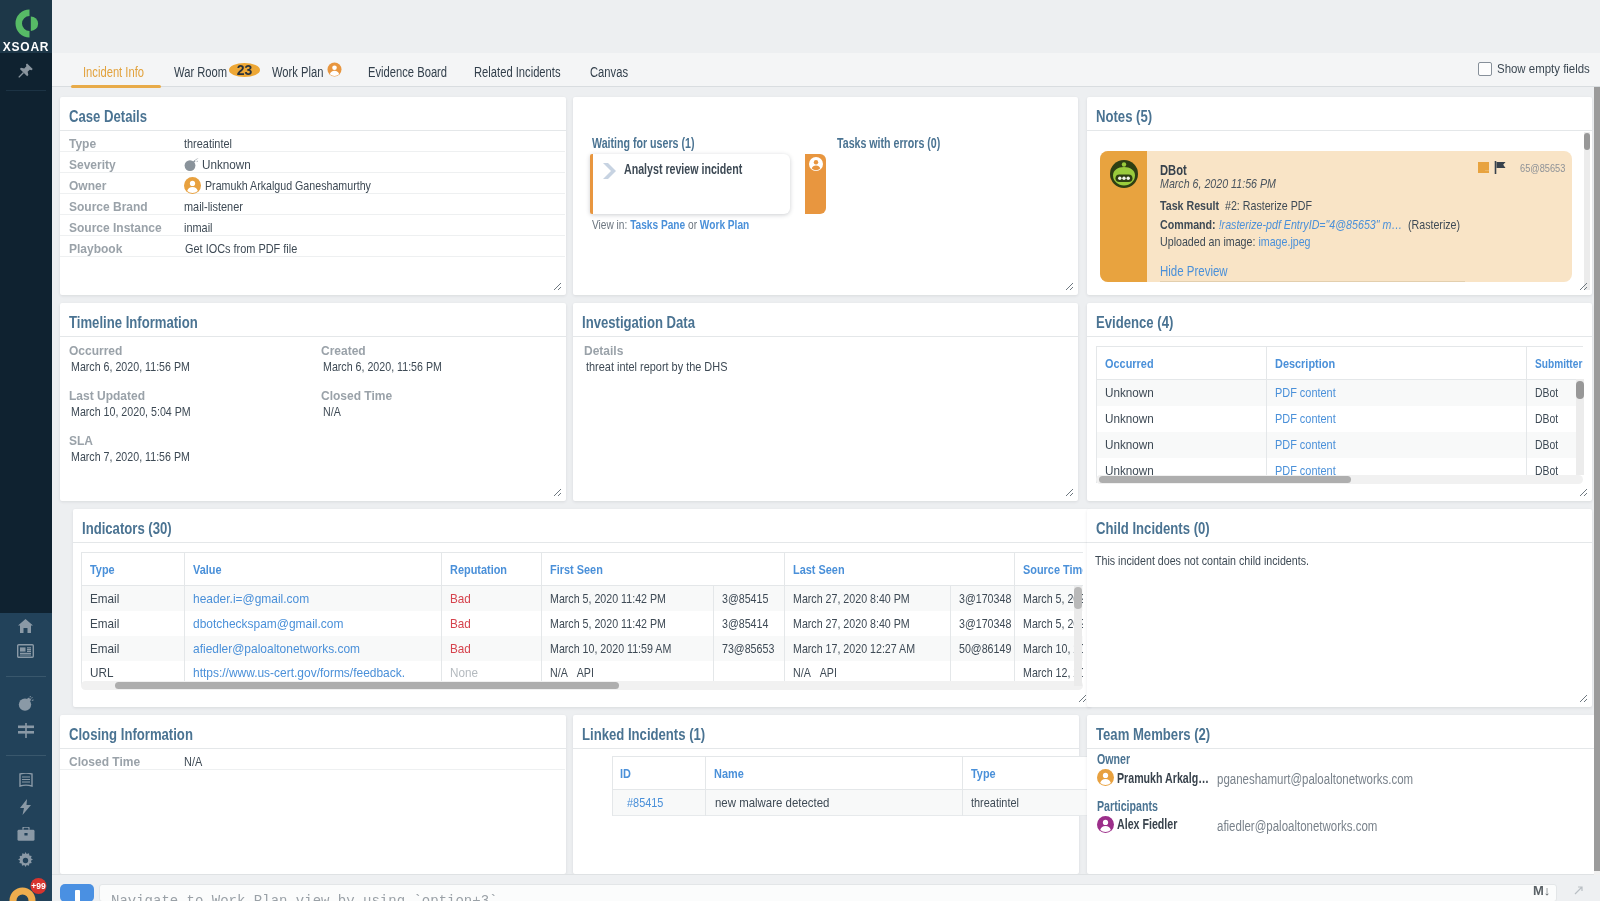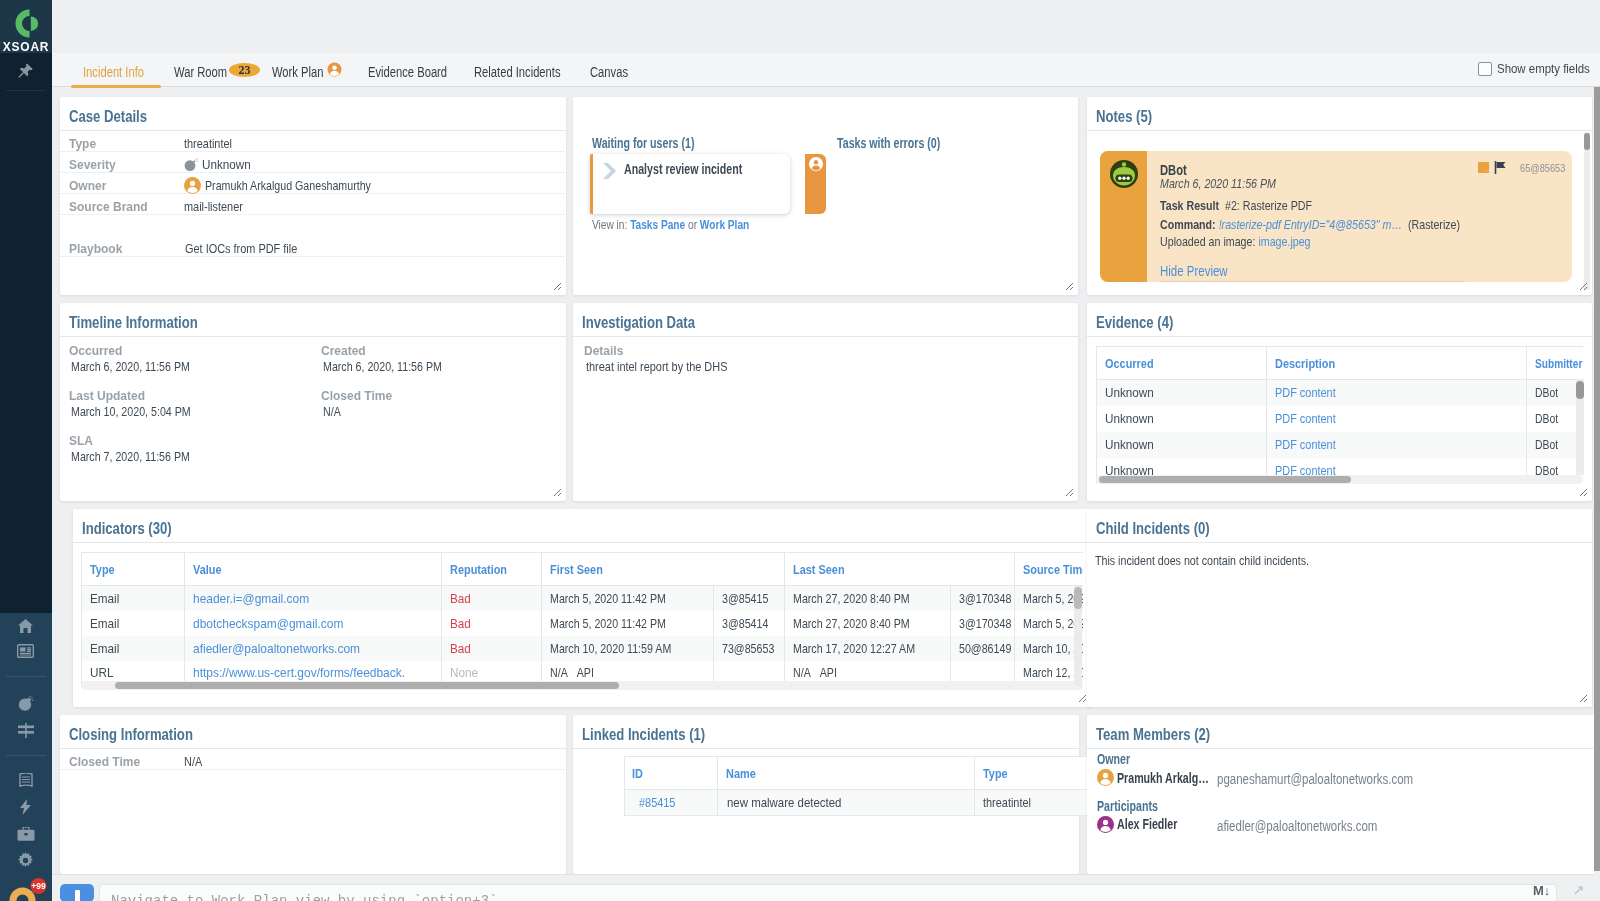--- a/index.html
+++ b/index.html
@@ -59,21 +59,21 @@
 </style>
 </head>
 <body>
 <div id="root">
 
 
 <div id="tabbar">
   <div class="tab active" style="left:31px;">Incident Info</div>
   <div class="tabu" style="left:19px;width:90px;"></div>
   <div class="tab" style="left:122px;">War Room</div>
-  <div class="abs" style="left:177px;top:10px;width:31px;height:14px;border-radius:50%;background:#eda735;color:#29323c;font-size:12px;font-weight:bold;text-align:center;line-height:14px;font-family:Liberation Serif, serif;">23</div>
+  <div class="abs" style="left:177px;top:10px;width:31px;height:14px;border-radius:50%;background:#eda735;color:#29323c;font-size:14px;font-weight:bold;text-align:center;line-height:14px;">23</div>
   <div class="tab" style="left:220px;">Work Plan</div>
   <svg class="abs" style="left:275px;top:9px" width="15" height="15" viewBox="0 0 15 15">
         <circle cx="7.5" cy="7.5" r="7" fill="#e8963f"></circle>
         <circle cx="7.5" cy="5.7" r="2.3" fill="#fff"></circle>
         <path d="M2.8 12.2a4.9 4.9 0 0 1 9.4 0 7 7 0 0 1-9.4 0z" fill="#fff"></path>
       </svg>
   <div class="tab" style="left:316px;">Evidence Board</div>
   <div class="tab" style="left:422px;">Related Incidents</div>
   <div class="tab" style="left:538px;">Canvas</div>
 
@@ -93,20 +93,24 @@
         <span class="lb">Severity</span>
         <span class="vl x90" style="left:142px;">Unknown</span>
       </div>
   <div class="frow" style="top:76px;">
         <span class="lb">Owner</span>
         <span class="vl x82" style="left:145px;">Pramukh Arkalgud Ganeshamurthy</span>
       </div>
   <div class="frow" style="top:97px;">
         <span class="lb">Source Brand</span>
         <span class="vl x84">mail-listener</span>
+      </div>
+  <div class="frow" style="top:118px;">
+        <span class="lb">Source Instance</span>
+        <span class="vl x84">inmail</span>
       </div>
   <div class="frow" style="top:139px;">
         <span class="lb">Playbook</span>
         <span class="vl x84" style="left:125px;">Get IOCs from PDF file</span>
       </div>
 
   <svg class="abs" style="left:124px;top:61px" width="15" height="13" viewBox="0 0 15 13">
         <circle cx="6" cy="7.6" r="5.4" fill="#8a939b"></circle>
         <path d="M9.5 4.2l1.6-1.6" stroke="#8a939b" stroke-width="1.4" fill="none"></path>
         <path d="M11.8 2.2l.5-1.4M12.6 3.6l1.4-.5M12.9 1.3l.9-.9" stroke="#9aa2a9" stroke-width="0.8" fill="none"></path>
@@ -366,21 +370,21 @@
   <div class="frow" style="top:34px;">
         <span class="lb">Closed Time</span>
         <span class="vl x84">N/A</span>
       </div>
 </div>
 
 <div class="panel" id="p-link" style="left:573px;top:715px;width:506px;height:159px;">
   <div class="ph">
         <span>Linked Incidents (1)</span>
       </div>
-  <div class="abs" style="left:22px;top:41px;width:485px;height:60px;padding-left:29px;">
+  <div class="abs" style="left:10px;top:41px;width:485px;height:60px;padding-left:29px;">
     <table class="dt" style="width:485px;">
       <colgroup>
             <col style="width:93px">
             <col style="width:257px">
             <col style="width:135px">
           </colgroup>
       <tbody>
             <tr>
               <th style="padding-left:7px;"><span class="sx">ID</span></th>
               <th><span class="sx">Name</span></th>

